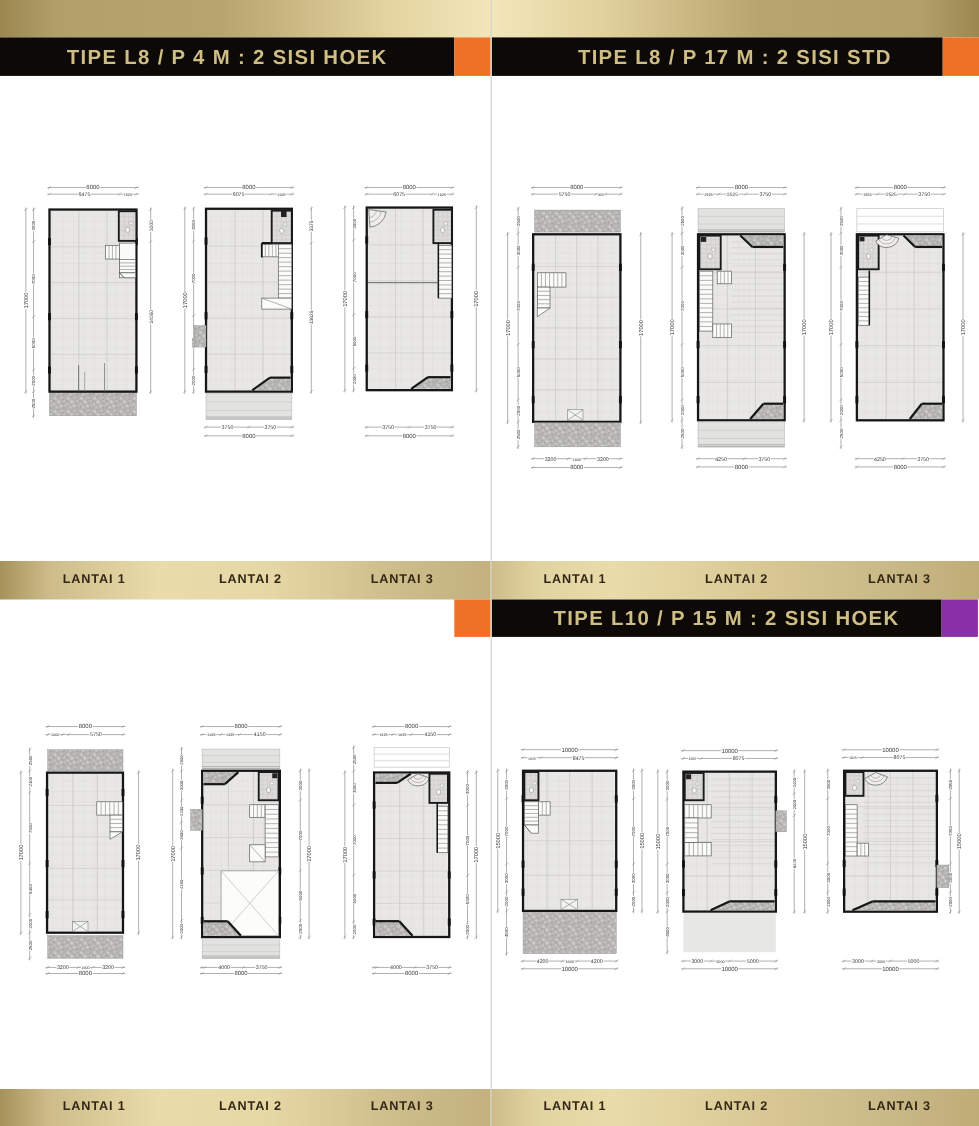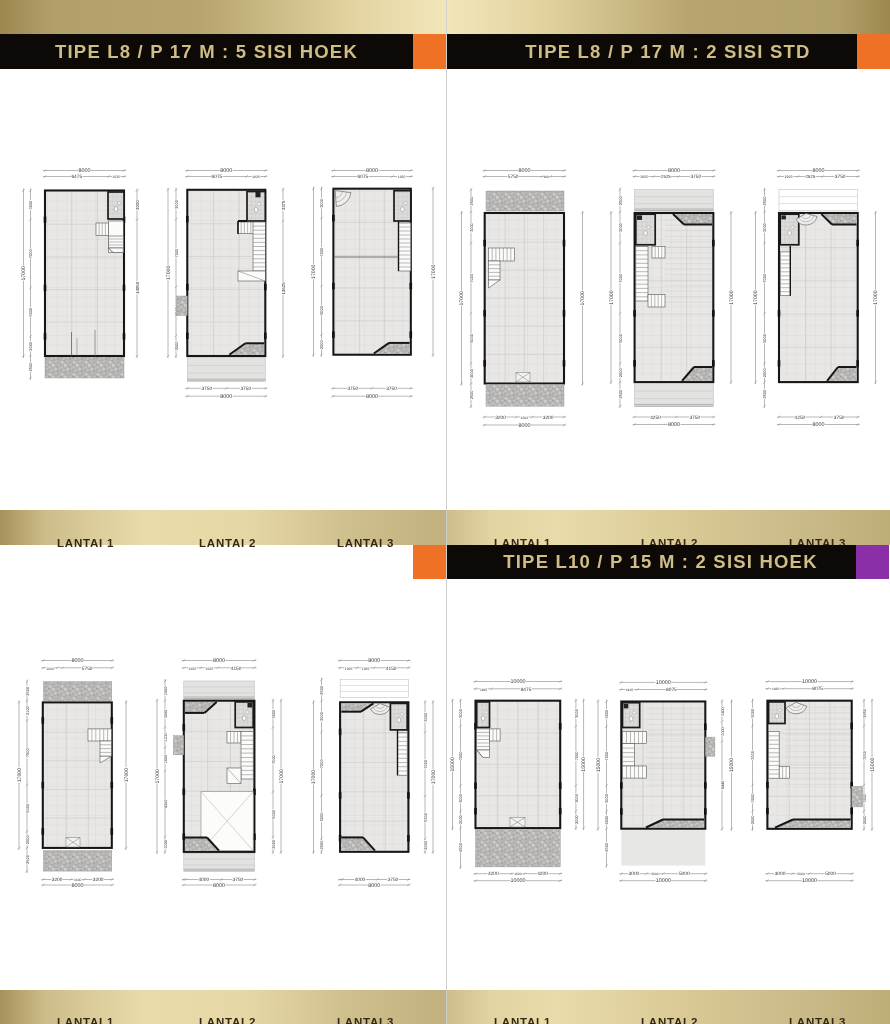--- a/index.html
+++ b/index.html
@@ -4,30 +4,30 @@
 html,body{margin:0;padding:0;background:#fff;}
 #page{position:relative;width:890px;height:1024px;overflow:hidden;background:#fff;font-family:"Liberation Sans",sans-serif;}
 .goldL{background:linear-gradient(to right, #9c8750 0%, #b2a06a 12%, #b7a46e 45%, #e2d29e 78%, #f2e6ba 100%);}
 .goldR{background:linear-gradient(to left, #9c8750 0%, #b2a06a 12%, #b7a46e 45%, #e2d29e 78%, #f2e6ba 100%);}
 .goldL2{background:linear-gradient(to right, #a6925a 0%, #cdbc8a 10%, #e9dcaa 32%, #e6d8a5 55%, #cfbf8c 78%, #c2b17f 100%);}
 .goldR2{background:linear-gradient(to left, #bfad77 0%, #c9b987 18%, #d9c894 45%, #e9dcaa 75%, #e2d4a0 90%, #cdbc8a 100%);}
 .bar{position:absolute;}
 .title{position:absolute;height:35px;background:#0c0906;color:#cfbd86;font-weight:bold;font-size:18.5px;letter-spacing:1.2px;display:flex;align-items:center;justify-content:center;}
 .sq{position:absolute;width:33px;height:35px;}
 svg text{text-rendering:geometricPrecision;}
-.lantai{position:absolute;color:#332817;font-weight:bold;font-size:11.5px;letter-spacing:0.8px;margin-top:16px;}
+.lantai{position:absolute;color:#332817;font-weight:bold;font-size:11.5px;letter-spacing:0.8px;}
 </style></head>
 <body>
 <div id="page">
 
 <div class="bar goldL" style="left:0;top:0;width:446px;height:34px"></div>
 
 <div class="bar goldR" style="left:446px;top:0;width:444px;height:34px"></div>
 
-<div class="title" style="left:0;top:34px;width:413px">TIPE L8 / P 17 M : 5 SISI HOEK</div>
+<div class="title" style="left:0;top:34px;width:413px">TIPE L8 / P 4 M : 2 SISI HOEK</div>
 
 <div class="sq" style="left:413px;top:34px;background:#ee7125"></div>
 
 <div class="title" style="left:447px;top:34px;width:410px;padding-left:32px;box-sizing:border-box">TIPE L8 / P 17 M : 2 SISI STD</div>
 
 <div class="sq" style="left:857px;top:34px;background:#ee7125"></div>
 
 <div class="bar goldL2" style="left:0;top:510px;width:446px;height:35px"></div>
 
 <div class="bar goldR2" style="left:446px;top:510px;width:444px;height:35px"></div>

